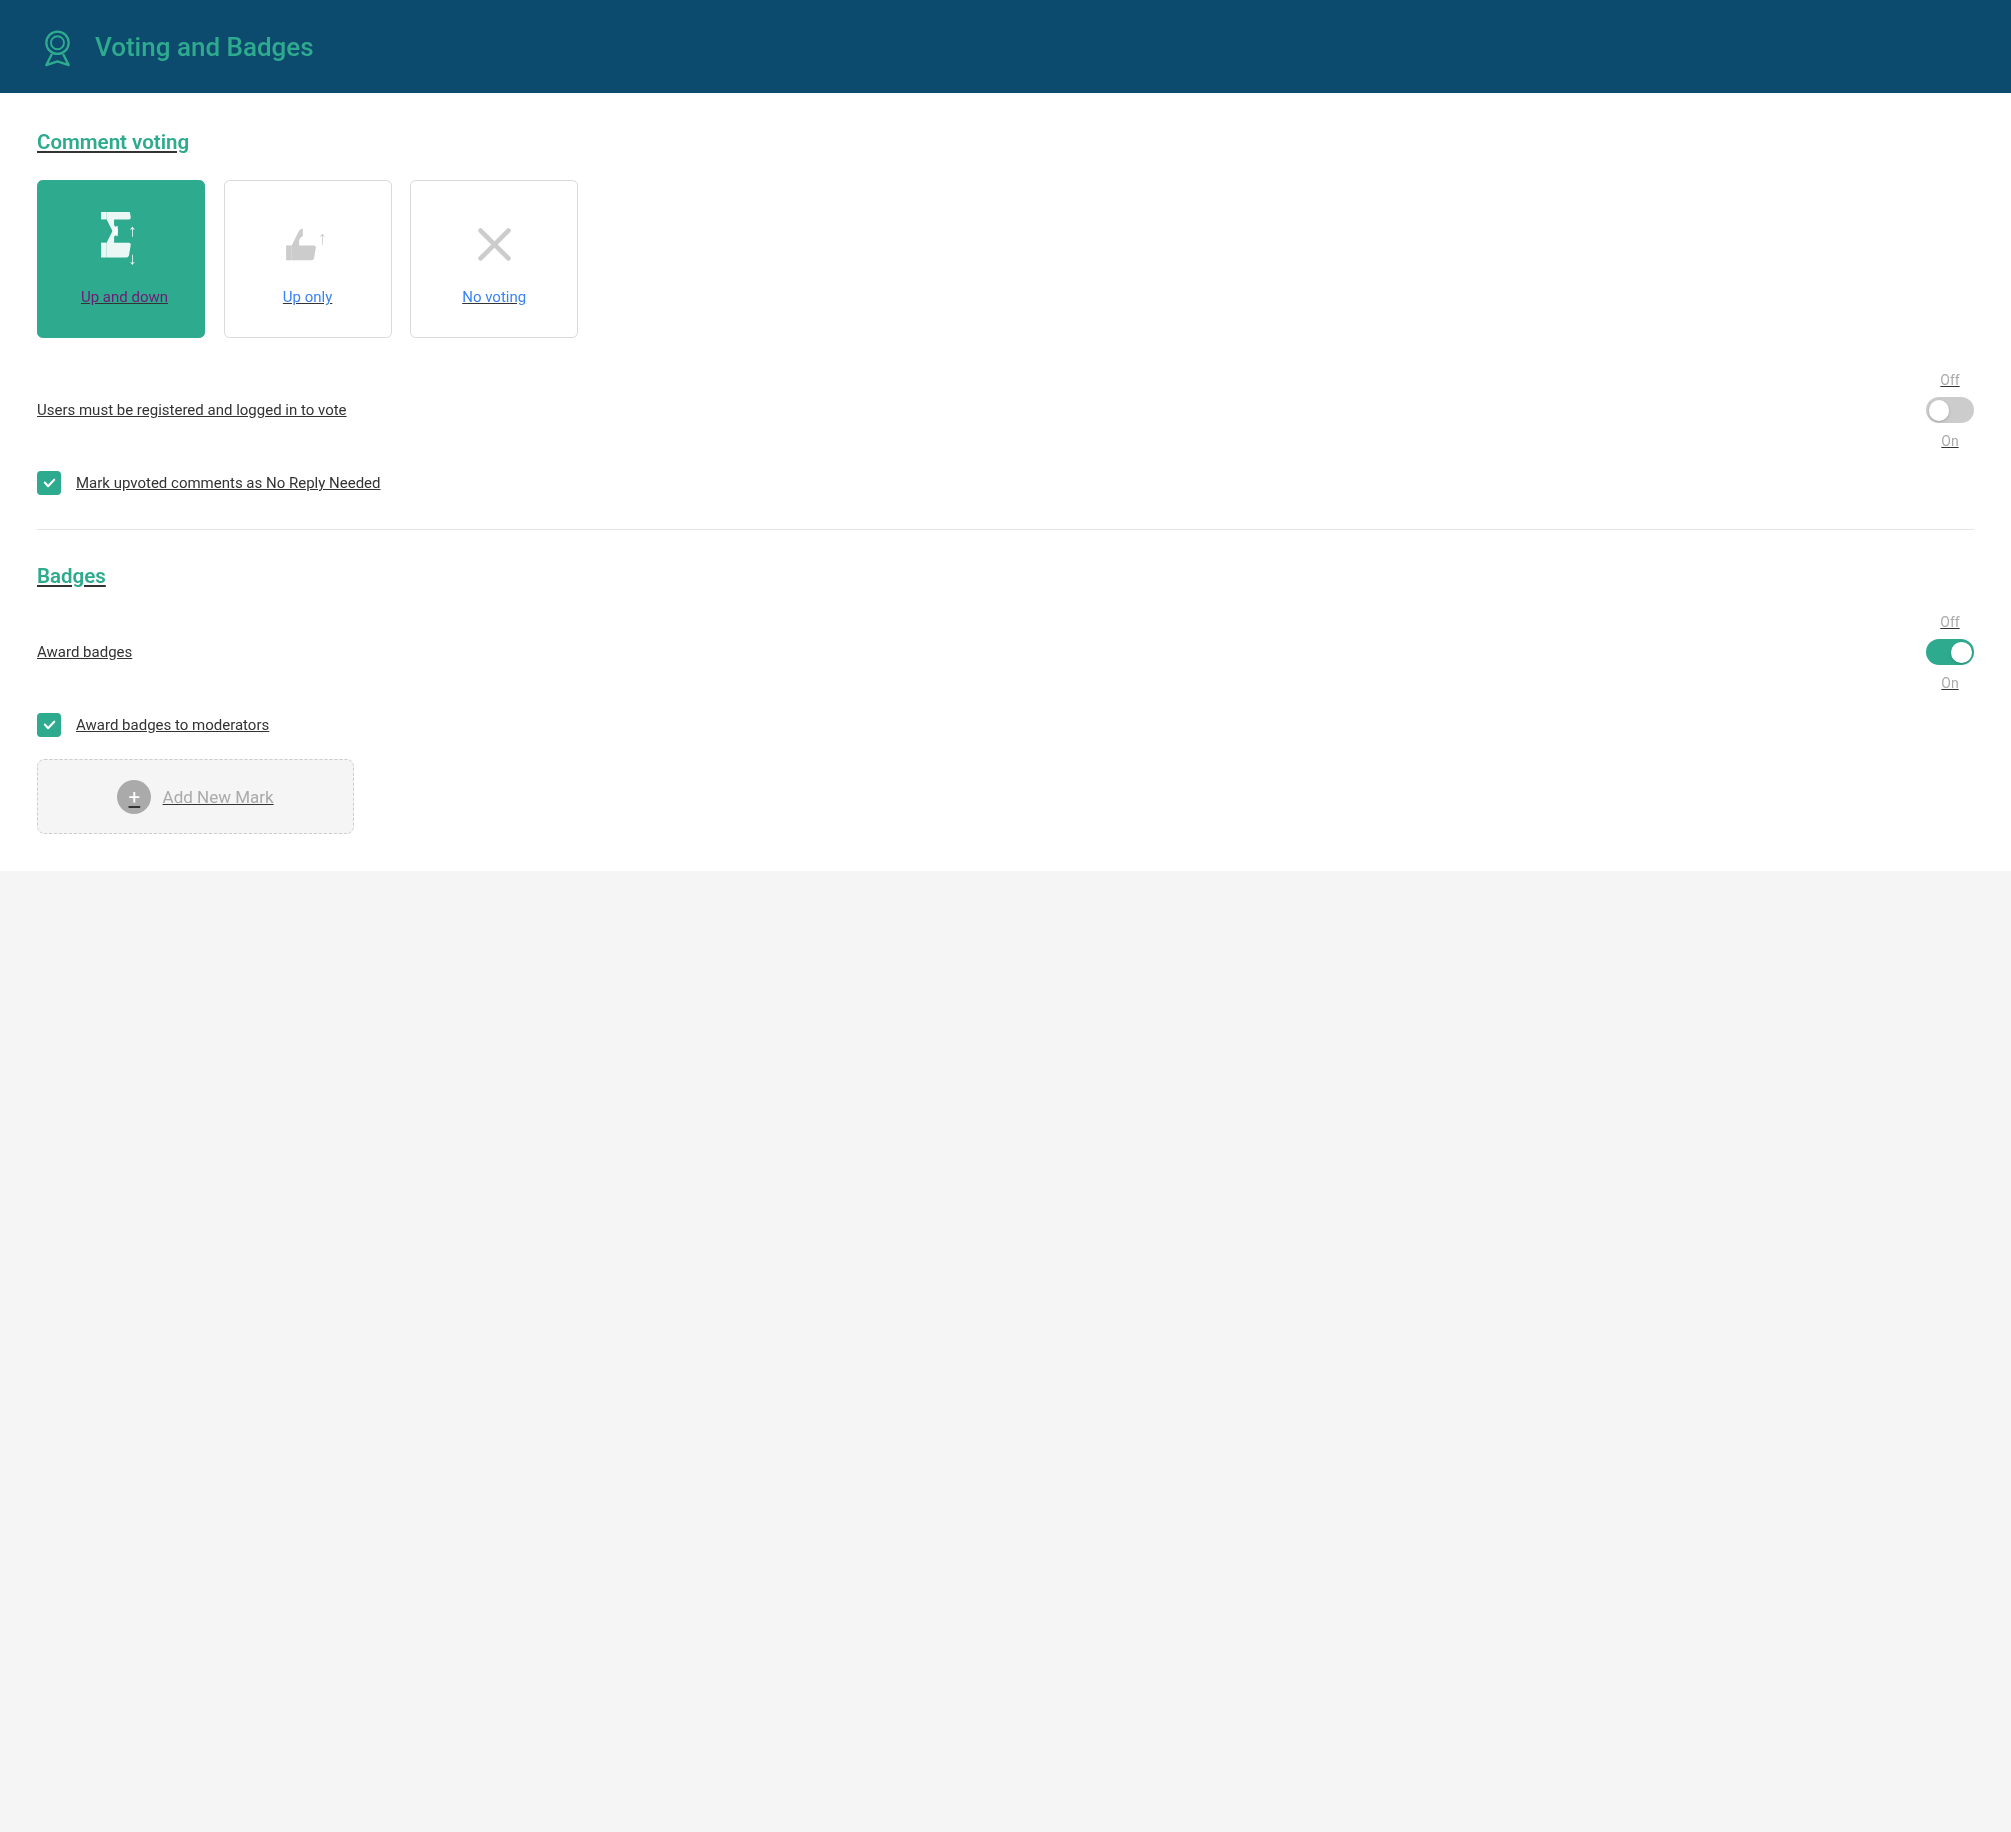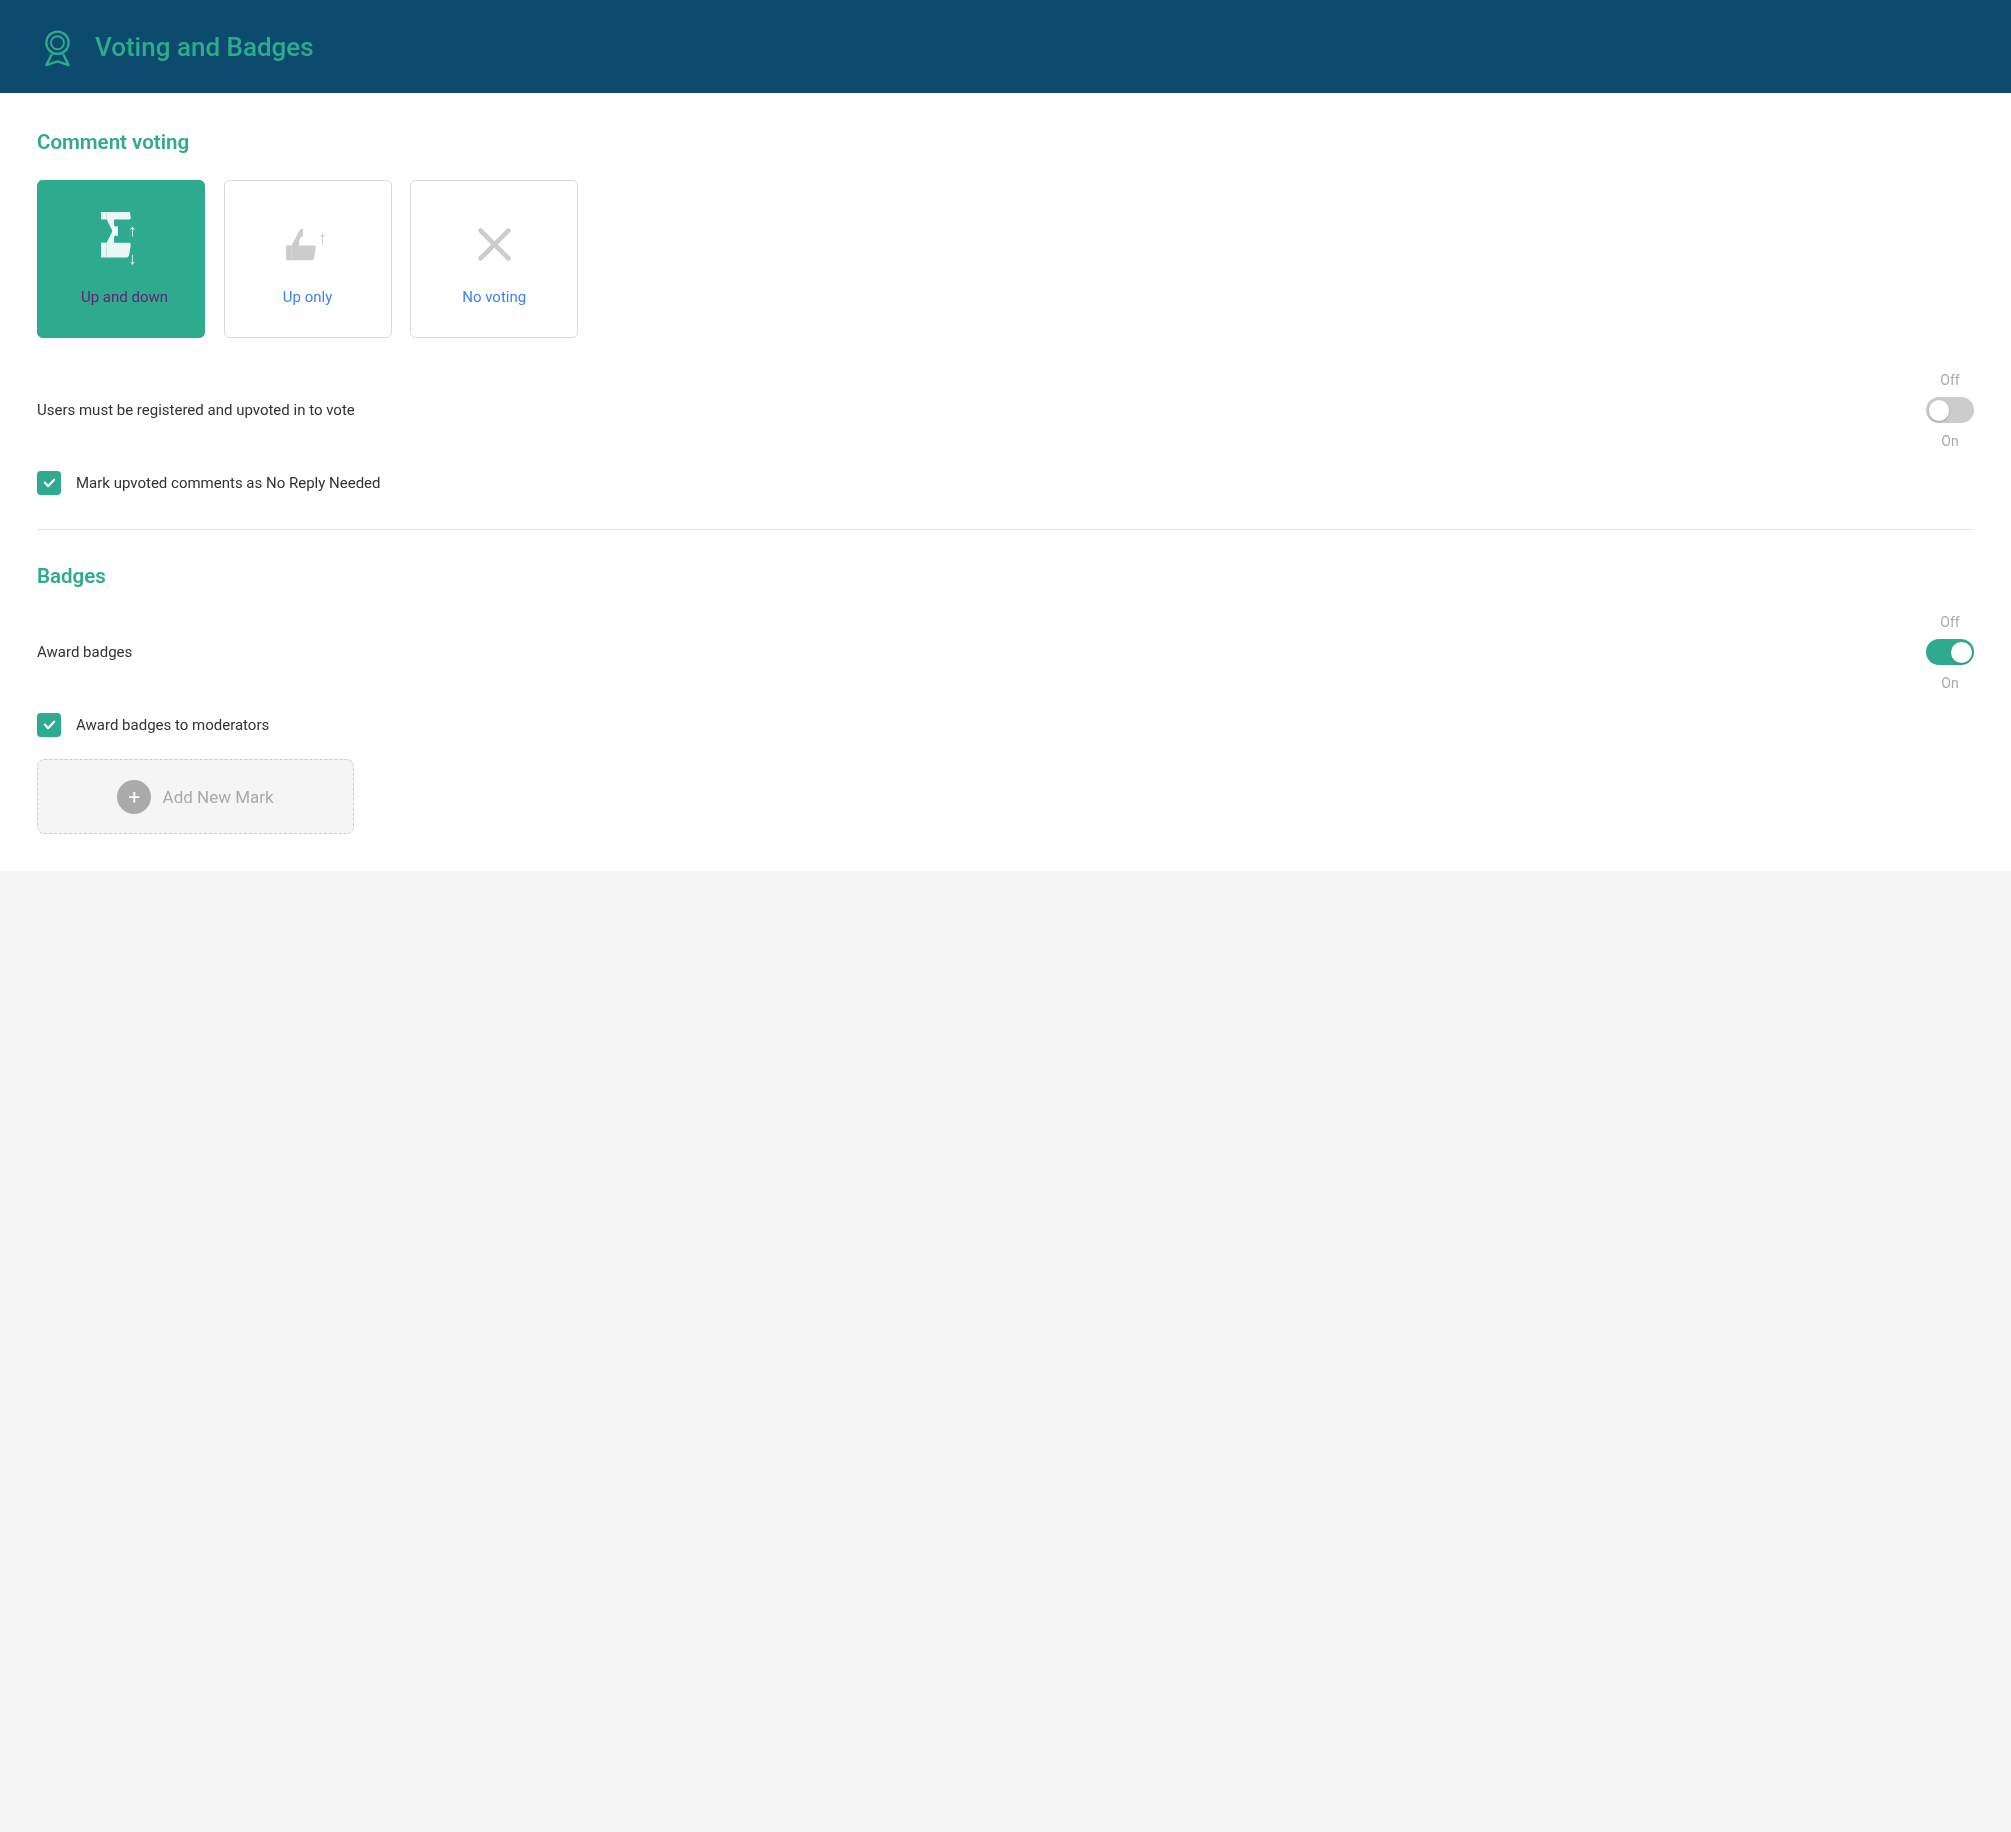--- a/index.html
+++ b/index.html
@@ -28,20 +28,21 @@
     .page-header-title {
       font-size: 26px;
       font-weight: 500;
       color: #2eab8e;
     }
 
     
     .main-content {
       background: #fff;
       padding: 37px 37px;
+      text-decoration: underline;
     }
 
     
     .section-title {
       font-size: 20.5px;
       font-weight: 600;
       color: #2eab8e;
       margin-bottom: 26px;
     }
 
@@ -271,21 +272,21 @@
 
           <line x1="20" y1="20" x2="50" y2="50" stroke="#ccc" stroke-width="5" stroke-linecap="round"></line>
           <line x1="50" y1="20" x2="20" y2="50" stroke="#ccc" stroke-width="5" stroke-linecap="round"></line>
         </svg>
         <span class="voting-option-label">No voting</span>
       </div>
 
     </div>
 
     <div class="toggle-row">
-      <span class="toggle-row-label">Users must be registered and upvoted in to vote</span>
+      <span class="toggle-row-label">Users must be registered and logged in to vote</span>
       <div class="toggle-group">
         <span class="toggle-off-label">Off</span>
         <div class="toggle-switch">
           <div class="toggle-knob"></div>
         </div>
         <span class="toggle-on-label">On</span>
       </div>
     </div>
 
     <div class="checkbox-row">

